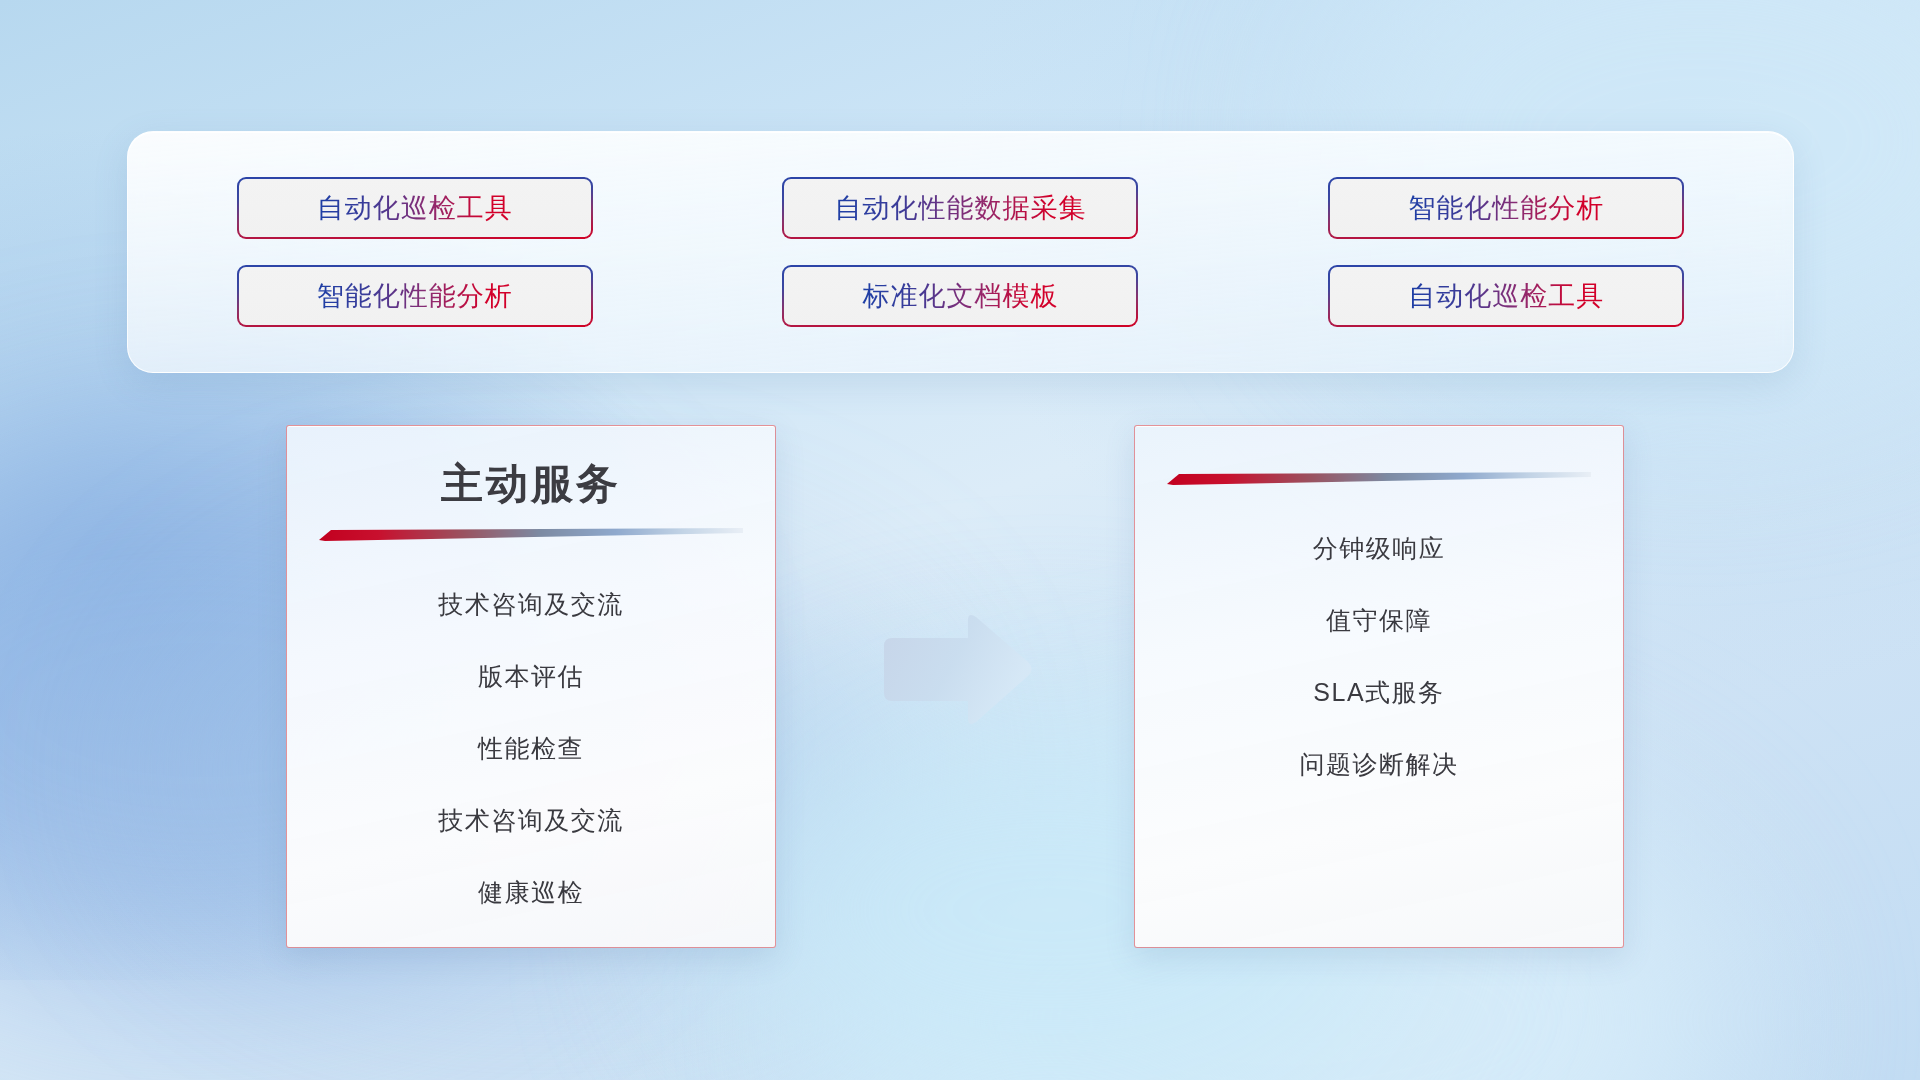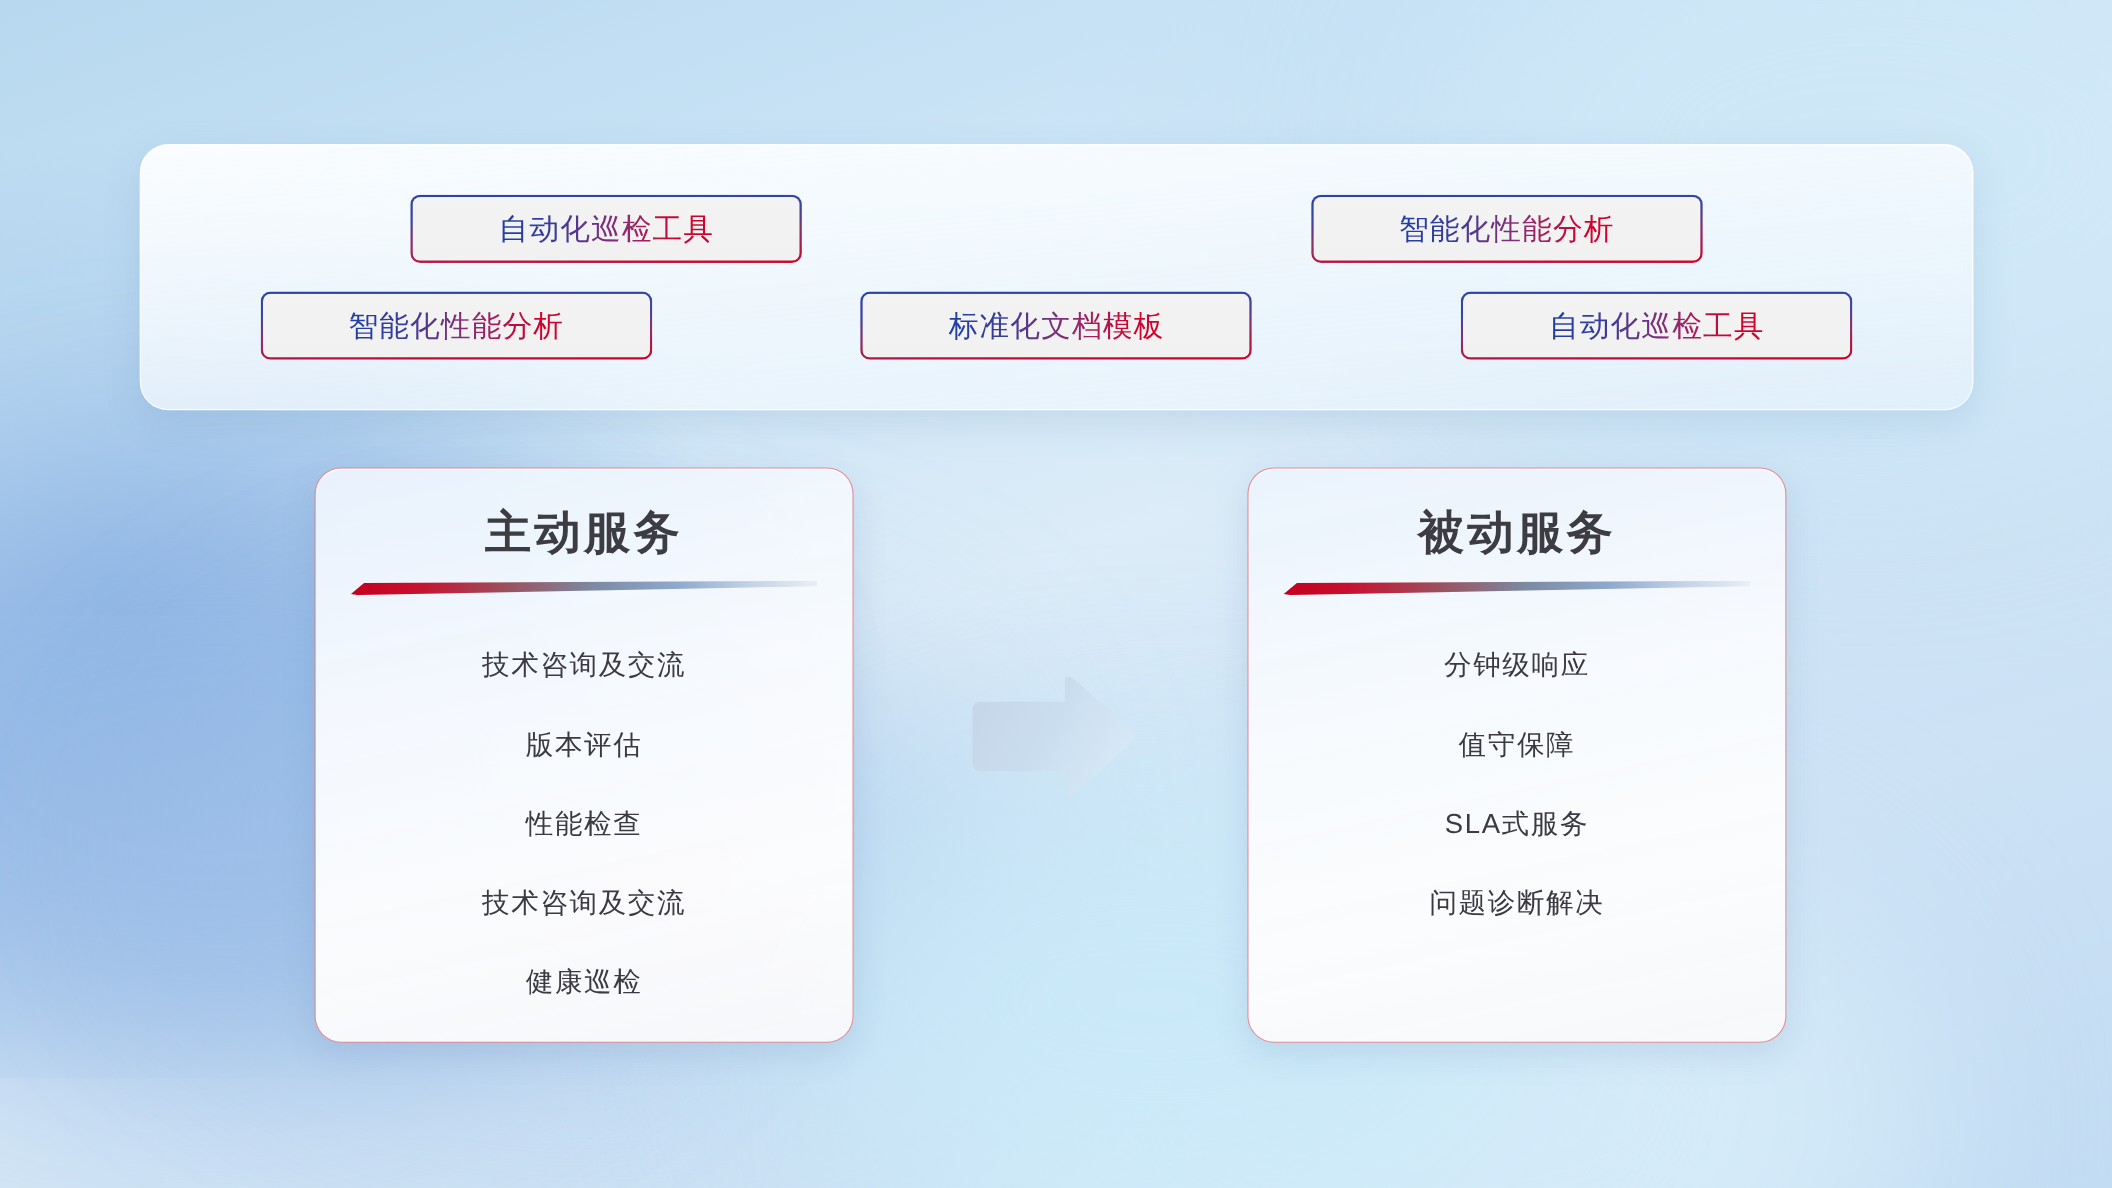--- a/index.html
+++ b/index.html
@@ -105,21 +105,21 @@
     color: transparent;
     -webkit-text-fill-color: transparent;
   }
 
   
   .svc-card {
     position: absolute;
     top: 425px;
     width: 490px;
     height: 523px;
-    border-radius: 24px;
+    border-radius: 3px;
     box-sizing: border-box;
     background: linear-gradient(168deg, rgba(234,243,252,0.96) 0%, rgba(247,250,254,0.97) 38%, rgba(252,252,253,0.98) 72%, rgba(247,248,250,0.97) 100%);
     border: 1px solid rgba(210,60,70,0.55);
     box-shadow: 0 10px 30px rgba(80,120,170,0.16), inset 0 1px 0 rgba(255,255,255,0.9);
     display: flex;
     flex-direction: column;
     align-items: center;
     padding-top: 26px;
   }
   #svc-card-left  { left: 286px; }
@@ -185,20 +185,23 @@
   <div class="bg-blob b3"></div>
   <div class="bg-blob b4"></div>
   <div class="bg-blob b5"></div>
   <div class="bg-wave w1"></div>
 
   <div id="top-panel">
 
     <div class="chip-row">
       <div class="chip">
         <span class="chip-label">自动化巡检工具</span>
+      </div>
+      <div class="chip">
+        <span class="chip-label">自动化性能数据采集</span>
       </div>
       <div class="chip">
         <span class="chip-label">智能化性能分析</span>
       </div>
     </div>
 
     <div class="chip-row">
       <div class="chip">
         <span class="chip-label">智能化性能分析</span>
       </div>
@@ -248,21 +251,20 @@
           <stop offset="0%" stop-color="#c6d4e8" stop-opacity="0.95"></stop>
           <stop offset="55%" stop-color="#c9dcee" stop-opacity="0.9"></stop>
           <stop offset="100%" stop-color="#d7e8f6" stop-opacity="0.85"></stop>
         </linearGradient>
       </defs>
       <path d="M8,34 Q8,26 16,26 L92,26 L92,8 Q92,0 100,5 L152,50 Q159,57 152,64 L100,110 Q92,115 92,107 L92,89 L16,89 Q8,89 8,81 Z" fill="url(#arrowGrad)"></path>
     </svg>
   </div>
 
   <div class="svc-card" id="svc-card-right">
-    <div class="svc-title">被动服务</div>
 
     <div class="svc-divider">
       <svg viewBox="0 0 424 14" preserveAspectRatio="none" aria-hidden="true">
         <defs>
           <linearGradient id="divGradR" x1="0" y1="0" x2="1" y2="0">
             <stop offset="0%" stop-color="#c2001f"></stop>
             <stop offset="14%" stop-color="#c8102e"></stop>
             <stop offset="34%" stop-color="#9a5260"></stop>
             <stop offset="52%" stop-color="#7c8aa2"></stop>
             <stop offset="70%" stop-color="#8fa9cd"></stop>

